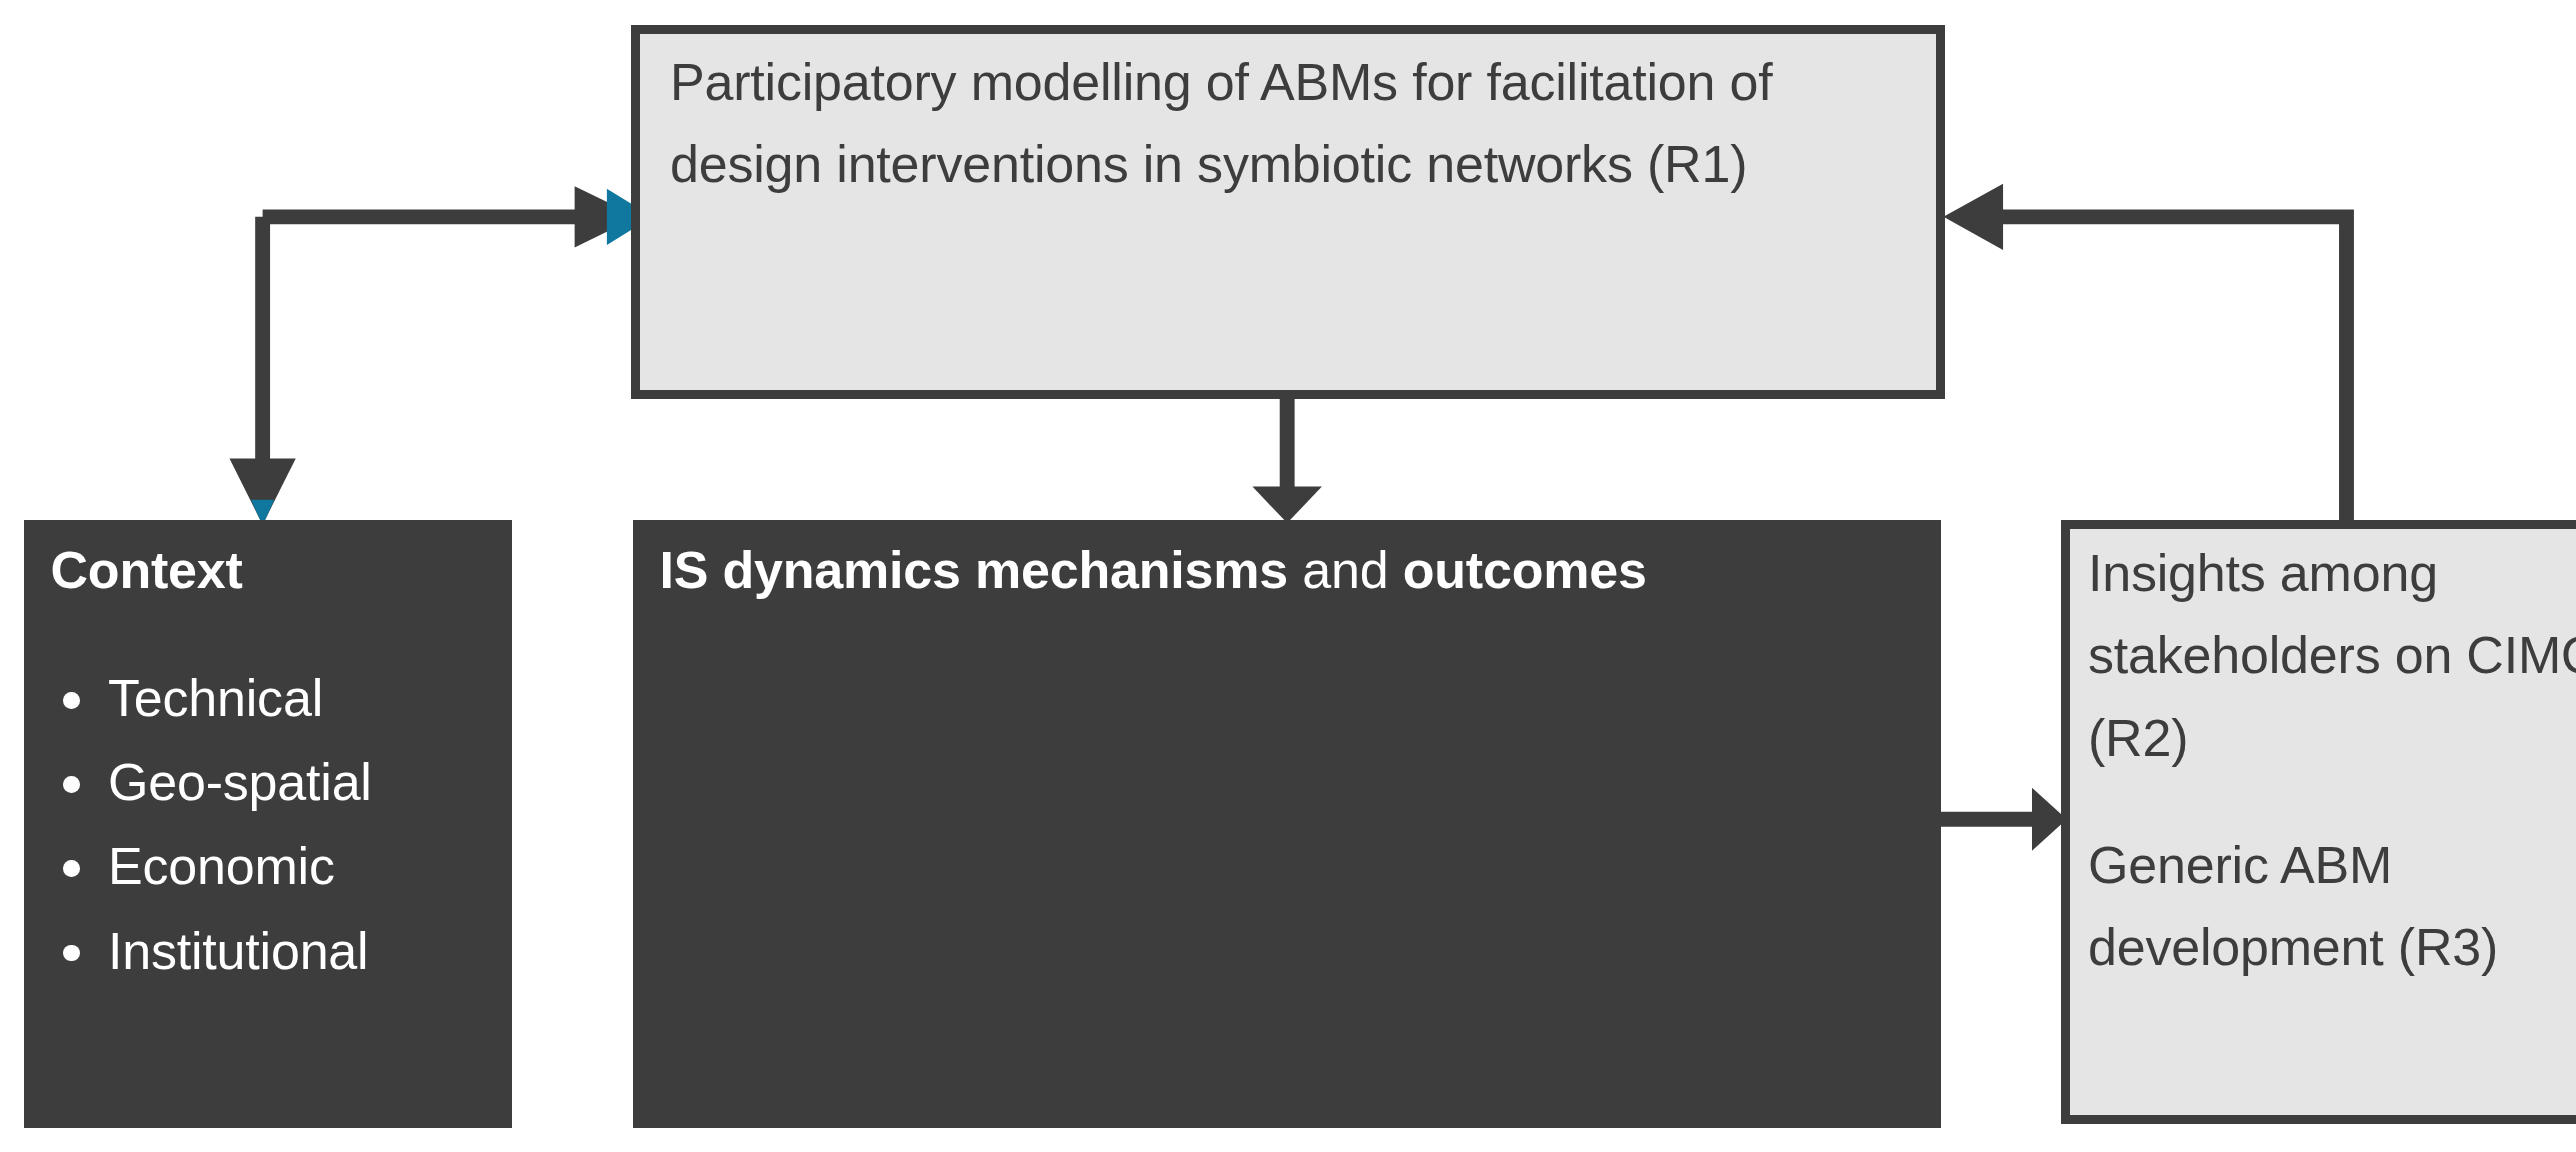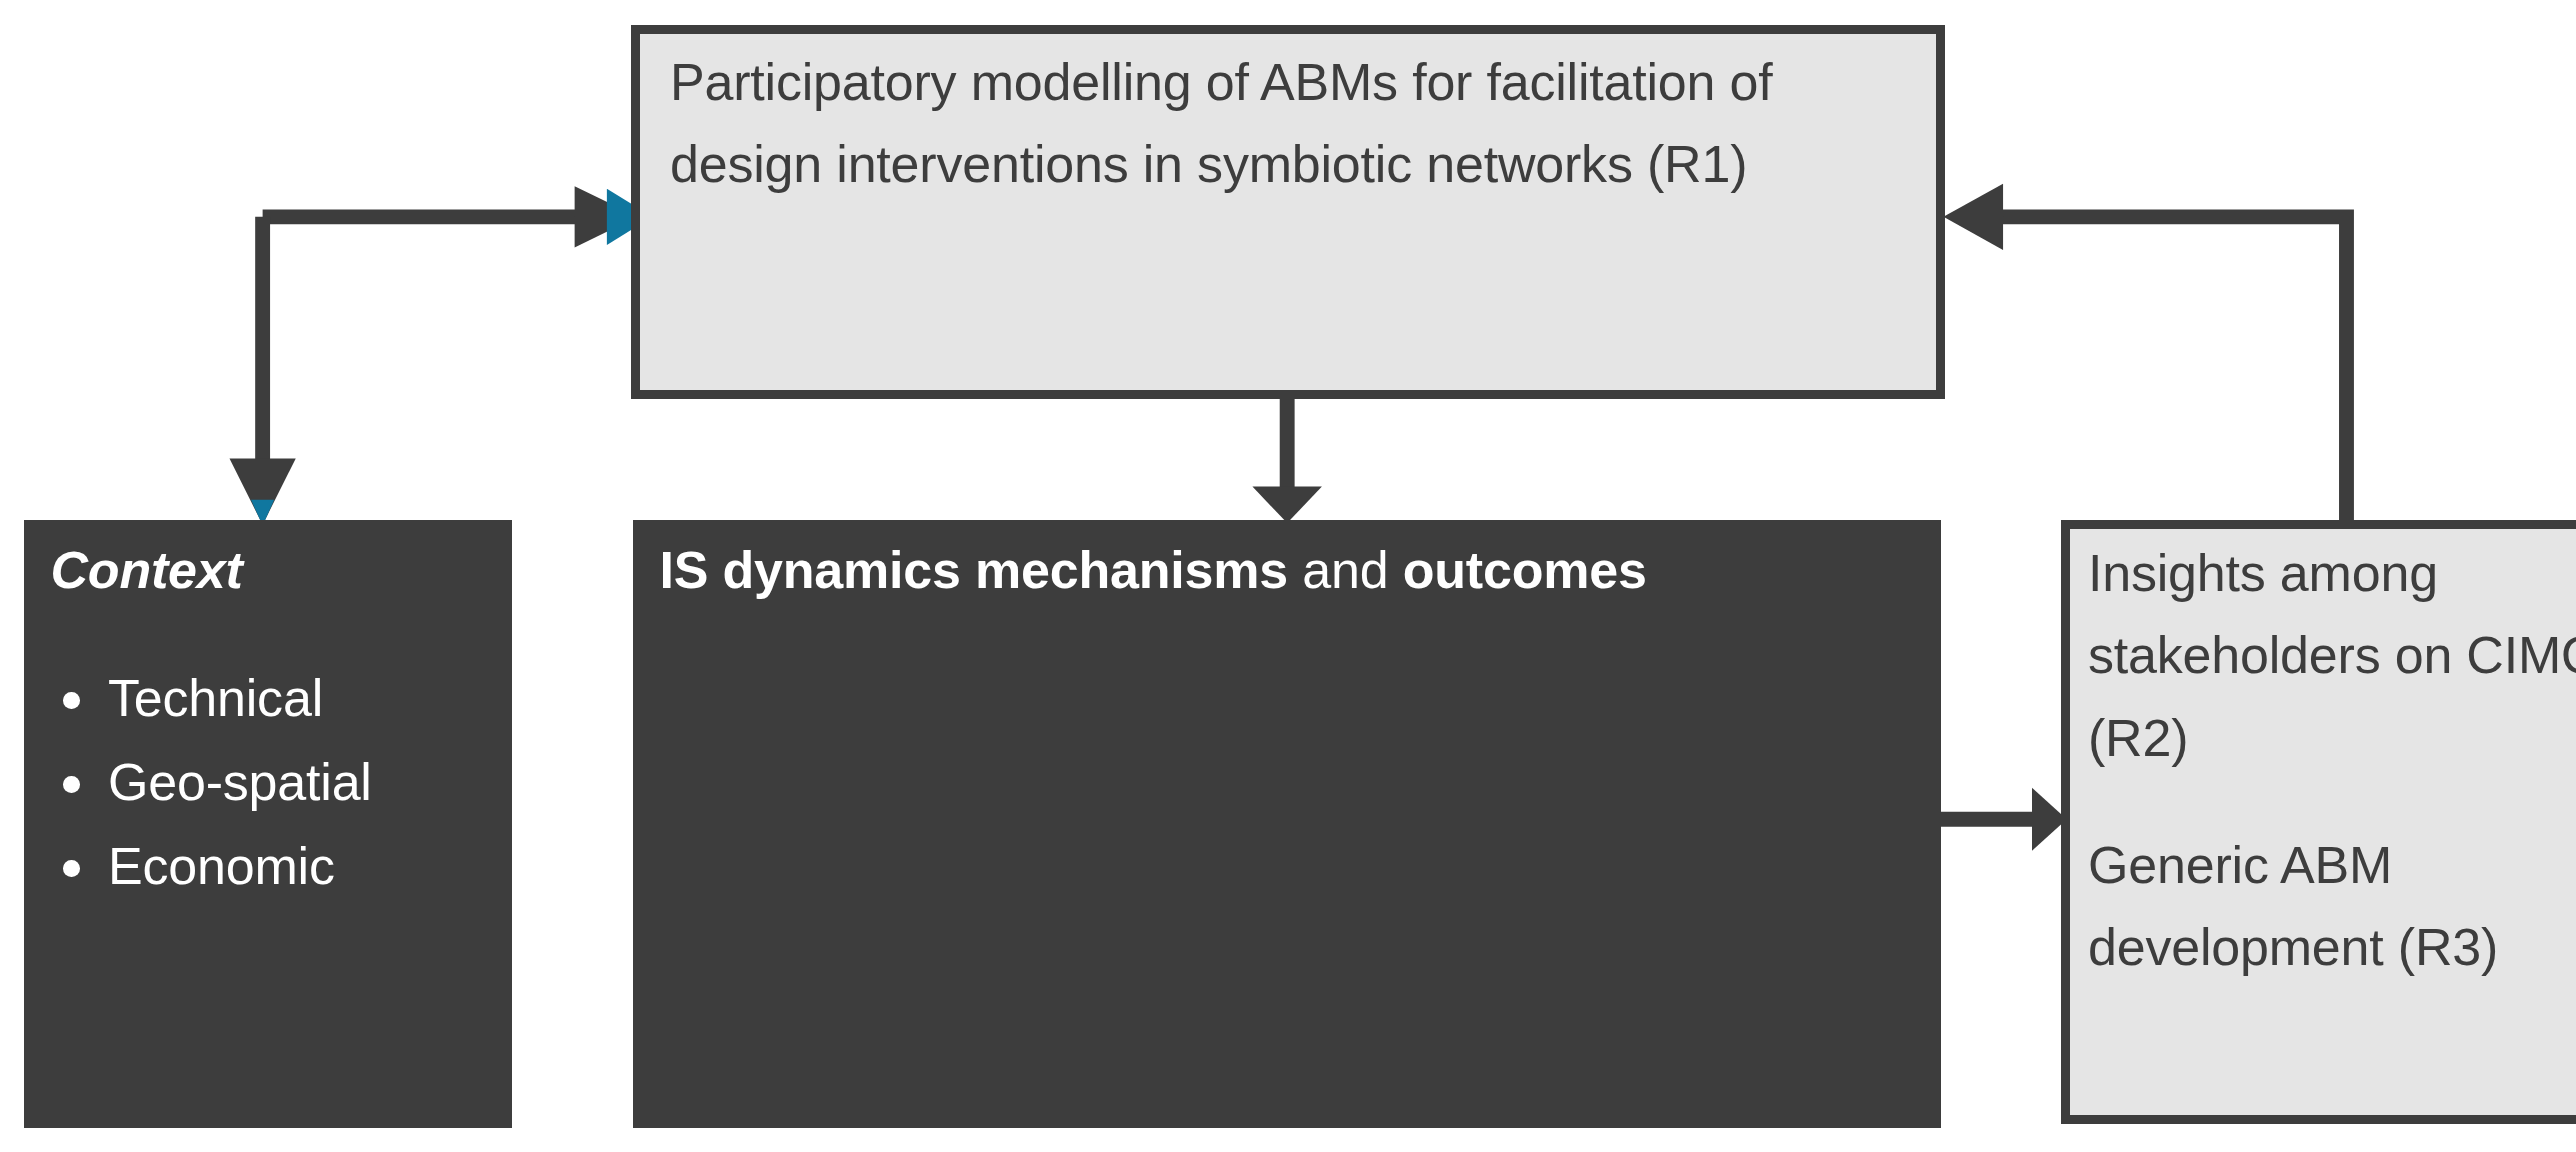--- a/index.html
+++ b/index.html
@@ -60,21 +60,20 @@
   }
   #node-context .ctx-title {
     position: absolute;
     left: 26.5px;
     top: 18px;
     font-size: 52px;
     font-weight: bold;
     line-height: 1.25;
     color: #ffffff;
     letter-spacing: -0.2px;
-    font-style: italic;
   }
   #node-context .ctx-list {
     position: absolute;
     left: 29px;
     top: 136px;
     right: 8.3px;
     margin: 0;
     padding: 0;
     list-style: none;
   }
@@ -202,20 +201,21 @@
   <div id="node-r1" class="node node-outline">
     <div class="node-text">Participatory modelling of ABMs for facilitation of design interventions in symbiotic networks (R1)</div>
   </div>
 
   <div id="node-context" class="node node-filled">
     <div class="ctx-title">Context</div>
     <ul class="ctx-list">
       <li>Technical</li>
       <li>Geo-spatial</li>
       <li>Economic</li>
+      <li>Institutional</li>
     </ul>
   </div>
 
   <div id="node-is" class="node node-filled">
     <div class="is-head">
       <b>IS dynamics mechanisms</b><span> and </span><b>outcomes</b>
     </div>
   </div>
 
   <div id="node-r23" class="node node-outline">

